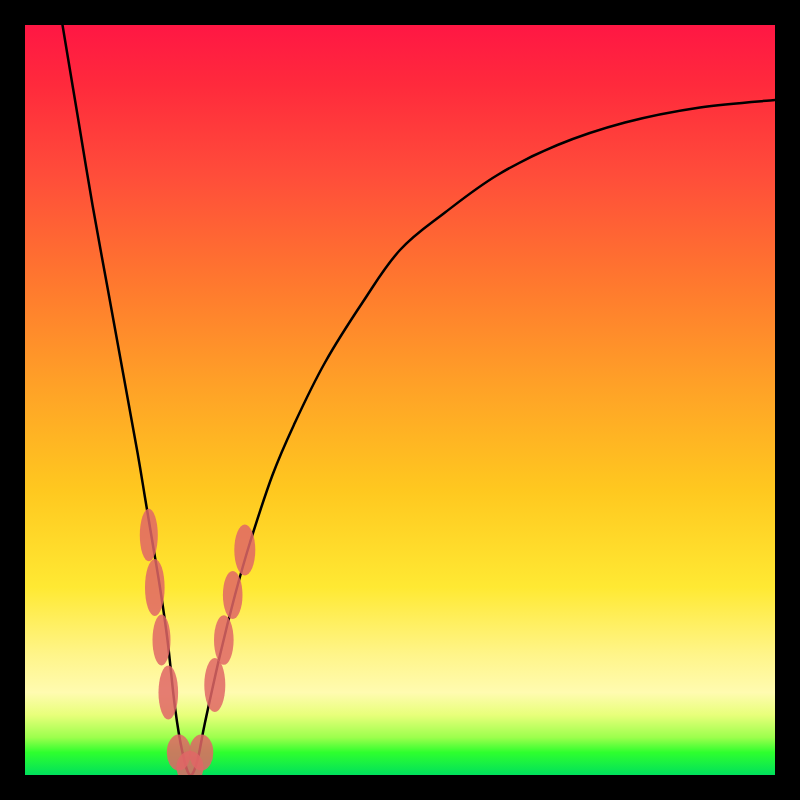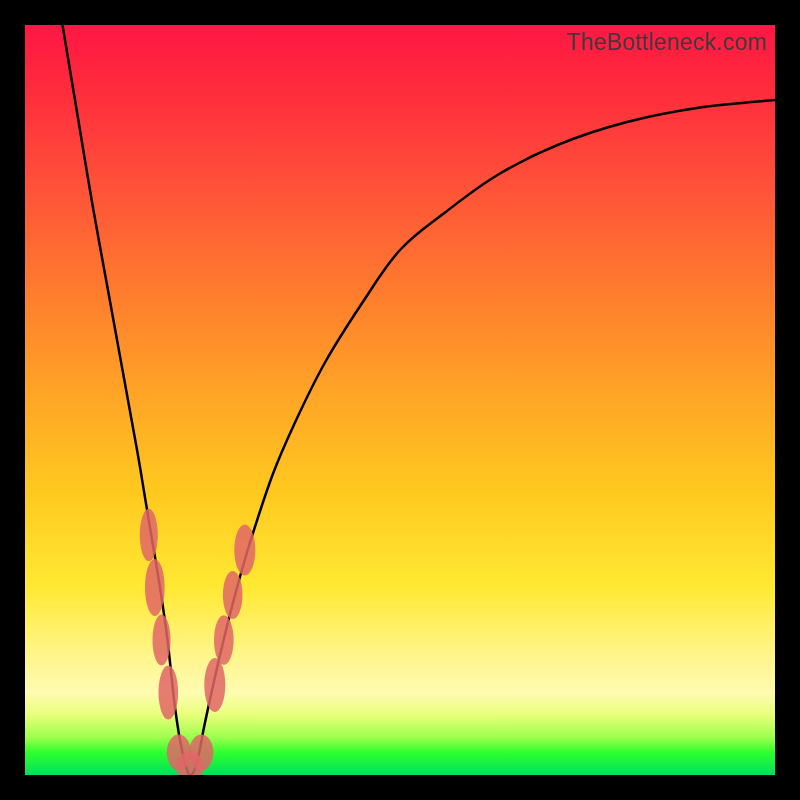--- a/index.html
+++ b/index.html
@@ -57,21 +57,20 @@
     top: 0;
     width: 750px;
     height: 750px;
   }
 </style>
 </head>
 <body>
 
 <div class="frame">
   <div class="plot-area">
-    <div class="watermark">TheBottleneck.com</div>
     <svg class="overlay" viewBox="0 0 750 750" preserveAspectRatio="none">
       <path id="curve-path" fill="none" stroke="#000" stroke-width="2.5" stroke-linecap="round" stroke-linejoin="round" d="M 37.5 0.0 C 40.2 16.2, 47.1 57.6, 52.5 90.0 C 57.9 122.4, 62.1 148.9, 67.5 180.0 C 72.9 211.1, 77.1 232.8, 82.5 262.5 C 87.9 292.2, 92.1 315.3, 97.5 345.0 C 102.9 374.7, 108.5 404.6, 112.5 427.5 C 116.5 450.4, 117.3 456.3, 120.0 472.5 C 122.7 488.7, 124.8 501.3, 127.5 517.5 C 130.2 533.7, 132.3 545.0, 135.0 562.5 C 137.7 580.0, 139.8 593.4, 142.5 615.0 C 145.2 636.6, 147.3 662.3, 150.0 682.5 C 152.7 702.8, 154.8 715.4, 157.5 727.5 C 160.2 739.6, 162.3 748.6, 165.0 750.0 C 167.7 751.4, 169.8 744.5, 172.5 735.0 C 175.2 725.5, 175.9 716.4, 180.0 697.5 C 184.1 678.6, 189.6 653.0, 195.0 630.0 C 200.4 607.0, 204.6 590.3, 210.0 570.0 C 215.4 549.8, 218.3 539.1, 225.0 517.5 C 231.8 495.9, 239.4 471.6, 247.5 450.0 C 255.6 428.4, 260.6 417.8, 270.0 397.5 C 279.4 377.3, 287.9 359.1, 300.0 337.5 C 312.1 315.9, 324.0 297.8, 337.5 277.5 C 351.0 257.3, 360.1 241.2, 375.0 225.0 C 389.9 208.8, 402.5 201.0, 420.0 187.5 C 437.6 174.0, 452.3 162.2, 472.5 150.0 C 492.8 137.8, 509.6 129.4, 532.5 120.0 C 555.5 110.5, 574.4 104.3, 600.0 97.5 C 625.6 90.8, 648.0 86.5, 675.0 82.5 C 702.0 78.5, 736.5 76.3, 750.0 75.0"></path>
       <g id="marker-group">
           <ellipse cx="123.8" cy="510.0" rx="9.0" ry="26.3" fill="#e06666" fill-opacity="0.85"></ellipse>
           <ellipse cx="129.8" cy="562.5" rx="9.8" ry="28.5" fill="#e06666" fill-opacity="0.85"></ellipse>
           <ellipse cx="136.5" cy="615.0" rx="9.0" ry="25.5" fill="#e06666" fill-opacity="0.85"></ellipse>
           <ellipse cx="143.3" cy="667.5" rx="9.8" ry="27.0" fill="#e06666" fill-opacity="0.85"></ellipse>
           <ellipse cx="153.8" cy="727.5" rx="12.0" ry="18.0" fill="#e06666" fill-opacity="0.85"></ellipse>
           <ellipse cx="165.0" cy="742.5" rx="13.5" ry="16.5" fill="#e06666" fill-opacity="0.85"></ellipse>
           <ellipse cx="176.3" cy="727.5" rx="12.0" ry="18.0" fill="#e06666" fill-opacity="0.85"></ellipse>

